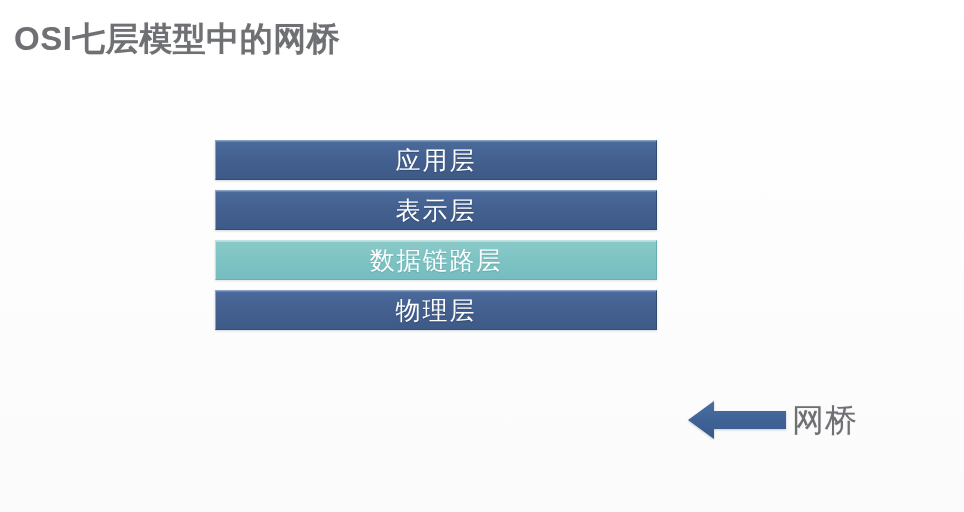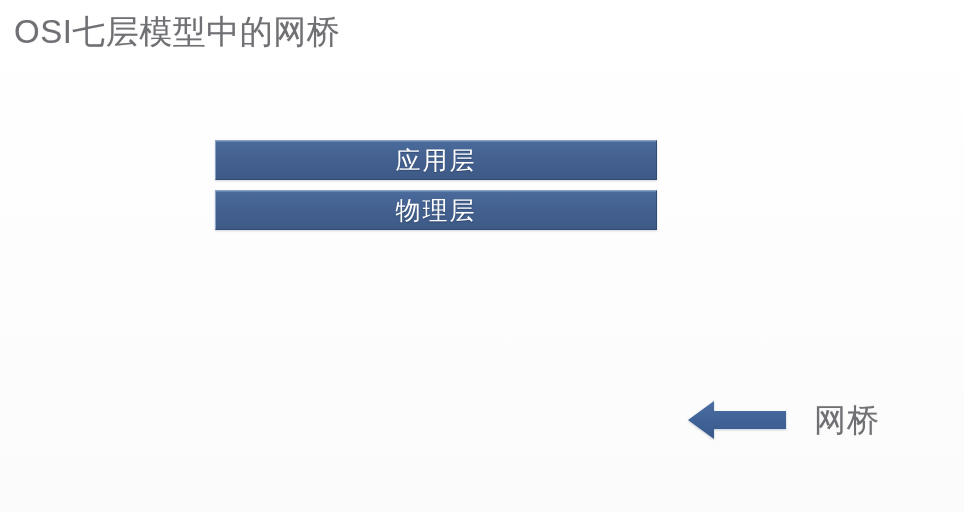--- a/index.html
+++ b/index.html
@@ -21,26 +21,26 @@
     position: absolute;
     inset: 0;
     background:
       linear-gradient(180deg, #ffffff 0%, #fdfdfd 55%, #fbfbfb 100%);
   }
 
   
   #page-title {
     position: absolute;
     left: 14px;
-    top: 12px;
+    top: 19px;
     font-size: 33px;
     line-height: 40px;
     letter-spacing: 0.5px;
     color: #6f7073;
-    font-weight: 400;
+    font-weight: 700;
     white-space: nowrap;
     text-shadow: 0 0 1px rgba(140,140,145,0.35);
   }
 
   
   #layer-stack {
     position: absolute;
     left: 215px;
     top: 140px;
     width: 442px;
@@ -113,21 +113,21 @@
   }
 
   #bridge-arrow {
     display: block;
     width: 98px;
     height: 40px;
     filter: drop-shadow(0 1px 1px rgba(90,110,140,0.35));
   }
 
   #bridge-label {
-    margin-left: 28px;
+    margin-left: 6px;
     font-size: 32px;
     line-height: 36px;
     color: #6f7073;
     letter-spacing: 1px;
     white-space: nowrap;
     text-shadow: 0 0 1px rgba(140,140,145,0.3);
     text-align: center;
   }
 </style>
 </head>
@@ -138,24 +138,34 @@
   <div id="page-title">OSI七层模型中的网桥</div>
 
   <div id="layer-stack">
 
     <div class="layer-row">
       <div class="layer-bar blue">
         <span class="layer-label">应用层</span>
       </div>
     </div>
 
+    <div class="layer-row">
+      <div class="layer-bar blue">
+        <span class="layer-label">表示层</span>
+      </div>
+    </div>
 
 
 
 
+    <div class="layer-row">
+      <div class="layer-bar teal">
+        <span class="layer-label">数据链路层</span>
+      </div>
+    </div>
 
     <div class="layer-row">
       <div class="layer-bar blue">
         <span class="layer-label">物理层</span>
       </div>
     </div>
 
   </div>
 
   <div id="annotation">

